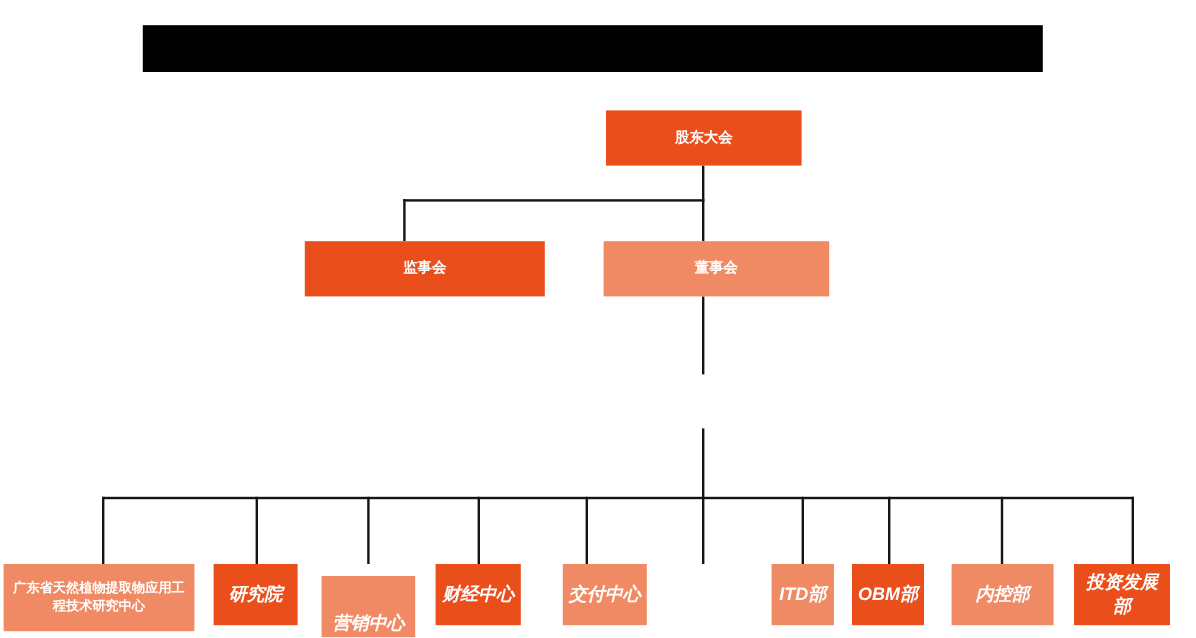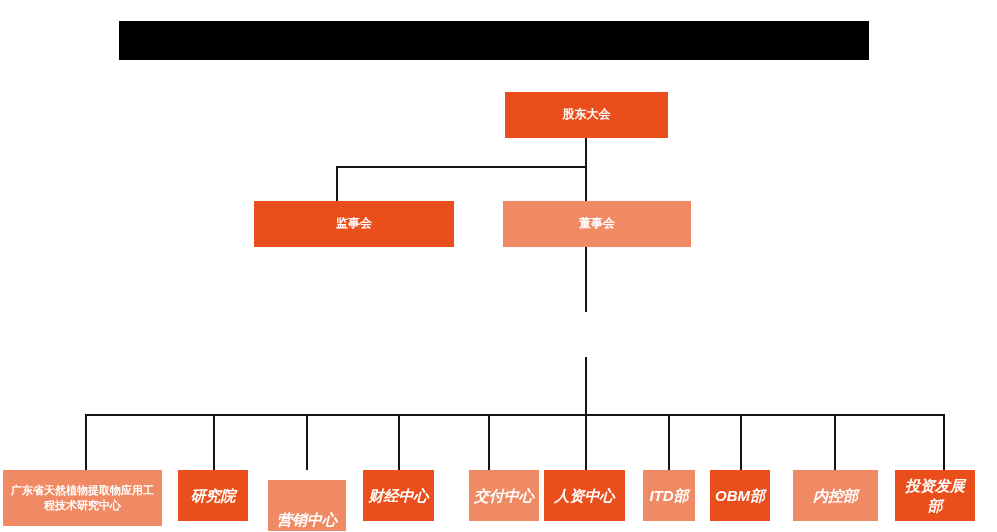--- a/index.html
+++ b/index.html
@@ -89,23 +89,20 @@
   </div>
   <div class="node small" style="left:268px; top:480px; width:78px; height:51px;align-items:flex-end;" data-variant="secondary">
     <span>营销中心</span>
   </div>
   <div class="node small" style="left:363px; top:470px; width:71px; height:51px;" data-variant="primary">
     <span>财经中心</span>
   </div>
   <div class="node small" style="left:469px; top:470px; width:70px; height:51px;" data-variant="secondary">
     <span>交付中心</span>
   </div>
-  <div class="node small" style="left:544px; top:470px; width:81px; height:51px;" data-variant="primary">
-    <span>人资中心</span>
-  </div>
   <div class="node small" style="left:643px; top:470px; width:52px; height:51px;" data-variant="secondary">
     <span>ITD部</span>
   </div>
   <div class="node small" style="left:710px; top:470px; width:60px; height:51px;" data-variant="primary">
     <span>OBM部</span>
   </div>
   <div class="node small" style="left:793px; top:470px; width:85px; height:51px;" data-variant="secondary">
     <span>内控部</span>
   </div>
   <div class="node small" style="left:895px; top:470px; width:80px; height:51px;" data-variant="primary">

